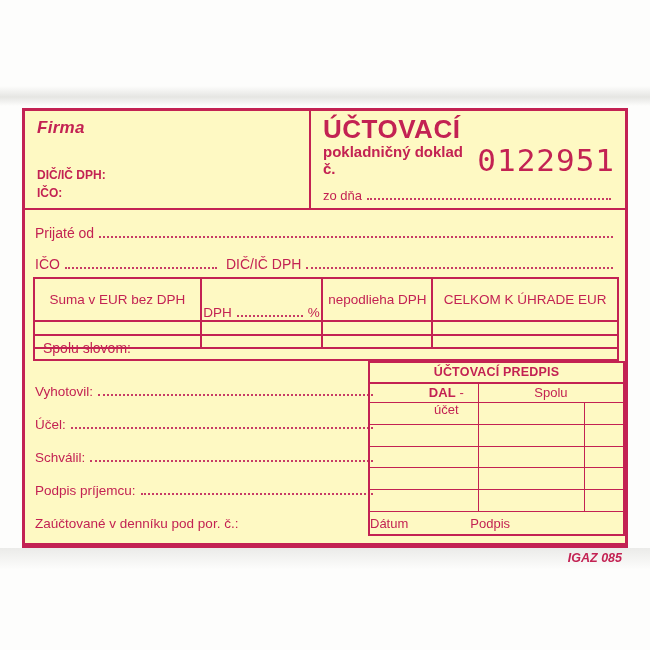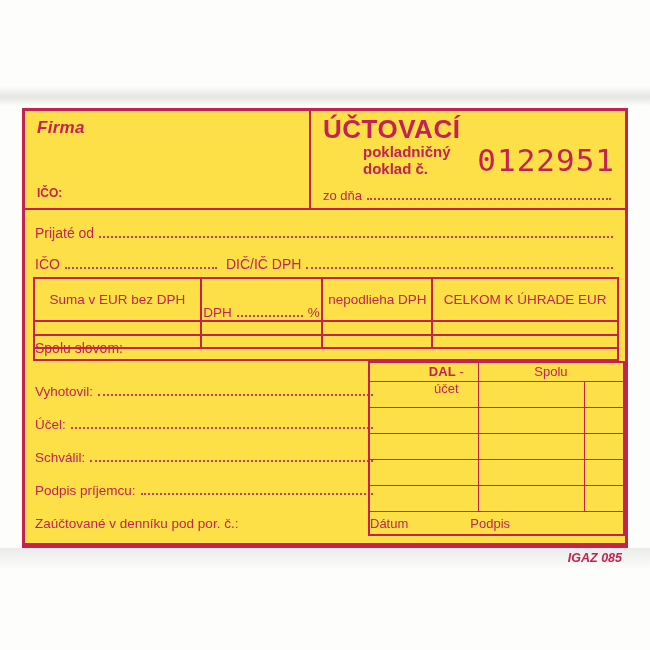--- a/index.html
+++ b/index.html
@@ -18,32 +18,32 @@
     position:absolute;left:0;top:86px;width:650px;height:20px;
     background:linear-gradient(180deg, rgba(190,190,184,0) 0%, rgba(175,175,168,.30) 55%, rgba(190,190,184,0) 100%);
   }
   .scan-band-bottom{
     position:absolute;left:0;top:548px;width:650px;height:24px;
     background:linear-gradient(180deg, rgba(170,170,164,.22) 0%, rgba(190,190,184,0) 90%);
   }
   .form{
     position:absolute;left:22px;top:108px;width:606px;height:440px;
     box-sizing:border-box;border:3px solid var(--red);border-bottom-width:5px;
-    background:#fde047;
+    background:#fef9c3;
   }
   
   .header-split{display:flex;height:97px;border-bottom:2px solid var(--red);box-sizing:content-box;}
   .header-left{width:284px;box-sizing:border-box;padding:7px 8px 5px 12px;display:flex;flex-direction:column;}
   .firma{font-style:italic;font-weight:700;font-size:17px;letter-spacing:.3px;}
   .seller-ids{margin-top:auto;font-weight:700;font-size:12px;line-height:1.55;}
   .header-right{flex:1;border-left:2px solid var(--red);box-sizing:border-box;
     padding:5px 10px 4px 12px;display:flex;flex-direction:column;}
   .doc-title{font-weight:700;font-size:26px;line-height:1.05;letter-spacing:.5px;}
   .docnum-row{display:flex;align-items:center;margin-top:0px;}
-  .doc-subtitle{font-weight:700;font-size:15px;margin-left:40px;}
+  .doc-subtitle{font-weight:700;font-size:15px;}
   .doc-number{font-family:"DejaVu Sans Mono", monospace;font-size:31px;line-height:1;
     margin-left:14px;letter-spacing:1px;}
   .zodna-row{display:flex;align-items:flex-end;margin-top:auto;font-size:13px;padding-bottom:1px;}
   
   .dots{flex:1;border-bottom:2px dotted var(--red-soft);margin:0 4px 3px 5px;height:0;}
   .dotrun{display:inline-block;border-bottom:2px dotted var(--red-soft);height:0;margin:0 5px 3px 5px;}
   
   .row-line{position:absolute;left:10px;right:8px;display:flex;align-items:flex-end;
     font-size:14px;height:18px;white-space:nowrap;}
   .row-prijate{top:112px;}
@@ -53,21 +53,21 @@
   .sum-table{position:absolute;left:8px;right:6px;top:166px;border:2px solid var(--red);
     display:grid;grid-template-columns:28.3% 20.9% 18.9% 31.9%;}
   .st-cell{box-sizing:border-box;height:41px;display:flex;align-items:center;justify-content:center;
     font-size:13.5px;border-left:2px solid var(--red);white-space:nowrap;overflow:hidden;}
   .st-cell.first{border-left:none;}
   .st-cell.data{height:27px;border-top:2px solid var(--red);}
   .st-dph{display:flex;align-items:flex-end;}
   .st-dph .dotrun{width:66px;}
   
   .spolu{position:absolute;left:8px;right:6px;top:223px;height:27px;box-sizing:border-box;
-    border:2px solid var(--red);display:flex;align-items:center;font-size:14px;}
+    border:2px solid var(--red);display:flex;align-items:center;padding-left:8px;font-size:14px;}
   
   .fields{position:absolute;left:10px;top:268px;width:342px;}
   .field-row{display:flex;align-items:flex-end;height:20px;margin-bottom:13px;
     font-size:13.5px;white-space:nowrap;}
   
   .predpis{position:absolute;left:343px;top:250px;width:257px;height:175px;box-sizing:border-box;
     border:2px solid var(--red);display:flex;flex-direction:column;font-size:13px;}
   .p-title{height:19px;line-height:19px;text-align:center;font-weight:700;font-size:12.5px;
     border-bottom:2px solid var(--red);letter-spacing:.2px;}
   .p-sub{display:flex;height:18px;line-height:17px;border-bottom:1.5px solid var(--red);}
@@ -90,20 +90,21 @@
 
 <div class="scan-band-top"></div>
 <div class="scan-band-bottom"></div>
 
 <div class="form">
 
   <div class="header-split">
     <div class="header-left">
       <div class="firma">Firma</div>
       <div class="seller-ids">
+        <div>DIČ/IČ DPH:</div>
         <div>IČO:</div>
       </div>
     </div>
     <div class="header-right">
       <div class="doc-title">ÚČTOVACÍ</div>
       <div class="docnum-row">
         <span class="doc-subtitle">pokladničný doklad č.</span>
         <span class="doc-number">0122951</span>
       </div>
       <div class="zodna-row">
@@ -159,20 +160,21 @@
     <div class="field-row">
       <span>Podpis príjemcu:</span>
       <span class="dots"></span>
     </div>
     <div class="field-row">
       <span>Zaúčtované v denníku pod por. č.:</span>
     </div>
   </div>
 
   <div class="predpis">
+    <div class="p-title">ÚČTOVACÍ PREDPIS</div>
     <div class="p-sub">
       <div class="p-sub-left">
         <span class="b">DAL</span><span class="rest">- účet</span>
       </div>
       <div class="p-sub-right">Spolu</div>
     </div>
     <div class="p-body">
       <div class="p-row">
           <div class="p-c1"></div>
           <div class="p-c2"></div>

